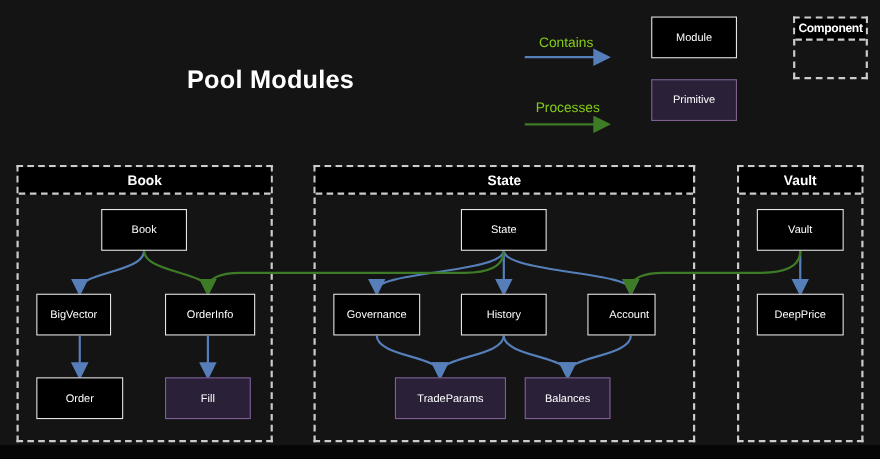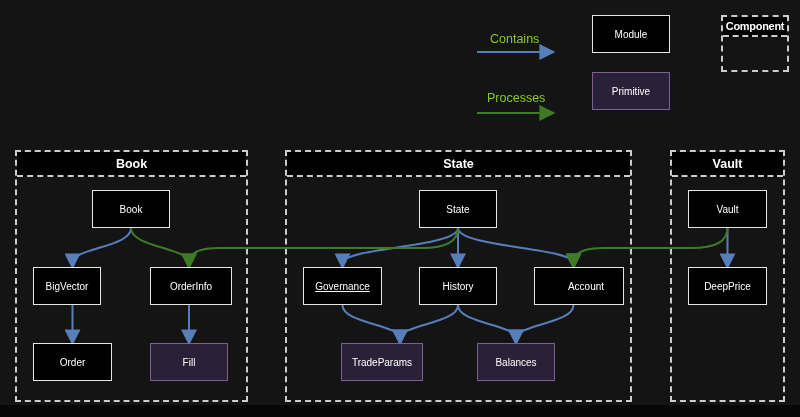--- a/index.html
+++ b/index.html
@@ -43,20 +43,21 @@
   .c-vault{left:670px;width:115px;}
 
   svg.edge-layer{position:absolute;left:0;top:0;width:800px;height:417px;pointer-events:none;}
   #node-layer{position:absolute;left:0;top:0;width:800px;height:417px;}
 </style>
 </head>
 <body>
 
 <div class="canvas">
 
+  <div class="page-title">Pool Modules</div>
 
   <span class="legend-label lbl-contains">Contains</span>
   <span class="legend-label lbl-processes">Processes</span>
 
   <div class="container c-book">
     <div class="hd">Book</div>
   </div>
   <div class="container c-state">
     <div class="hd">State</div>
   </div>
@@ -98,23 +99,23 @@
     <div class="node primitive legend-primitive">Primitive</div>
     <div class="legend-component">
       <div class="comp-title">Component</div>
     </div>
   <div class="node module" style="left: 92px; top: 190px; width: 78px;">Book</div>
       <div class="node module" style="left: 33px; top: 267px; width: 68px;">BigVector</div>
       <div class="node module" style="left: 150px; top: 267px; width: 82px;">OrderInfo</div>
       <div class="node primitive" style="left: 150px; top: 343px; width: 78px;">Fill</div>
       <div class="node module" style="left: 33px; top: 343px; width: 79px;">Order</div>
       <div class="node module" style="left: 419px; top: 190px; width: 78px;">State</div>
-      <div class="node module" style="left: 303px; top: 267px; width: 79px; text-decoration: underline;">Governance</div>
+      <div class="node module" style="left: 303px; top: 267px; width: 79px;">Governance</div>
       <div class="node module" style="left: 419px; top: 267px; width: 78px;">History</div>
-      <div class="node module" style="left: 534px; top: 267px; width: 90px; padding-left: 14px;">Account</div>
-      <div class="node primitive" style="left: 341px; top: 343px; width: 82px;">TradeParams</div>
+      <div class="node module" style="left: 534px; top: 267px; width: 62px; padding-left: 14px;">Account</div>
+      <div class="node primitive" style="left: 359px; top: 343px; width: 101px;">TradeParams</div>
       <div class="node primitive" style="left: 477px; top: 343px; width: 78px;">Balances</div>
       <div class="node module" style="left: 688px; top: 190px; width: 79px;">Vault</div>
       <div class="node module" style="left: 688px; top: 267px; width: 79px;">DeepPrice</div>
     </div>
 
 </div>
 <div class="bottom-strip"></div>
 
 </body></html>

